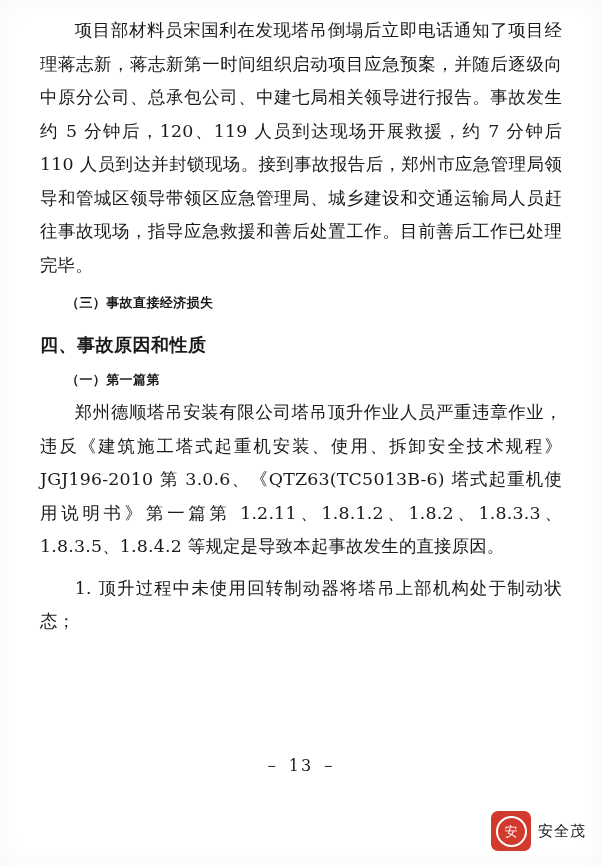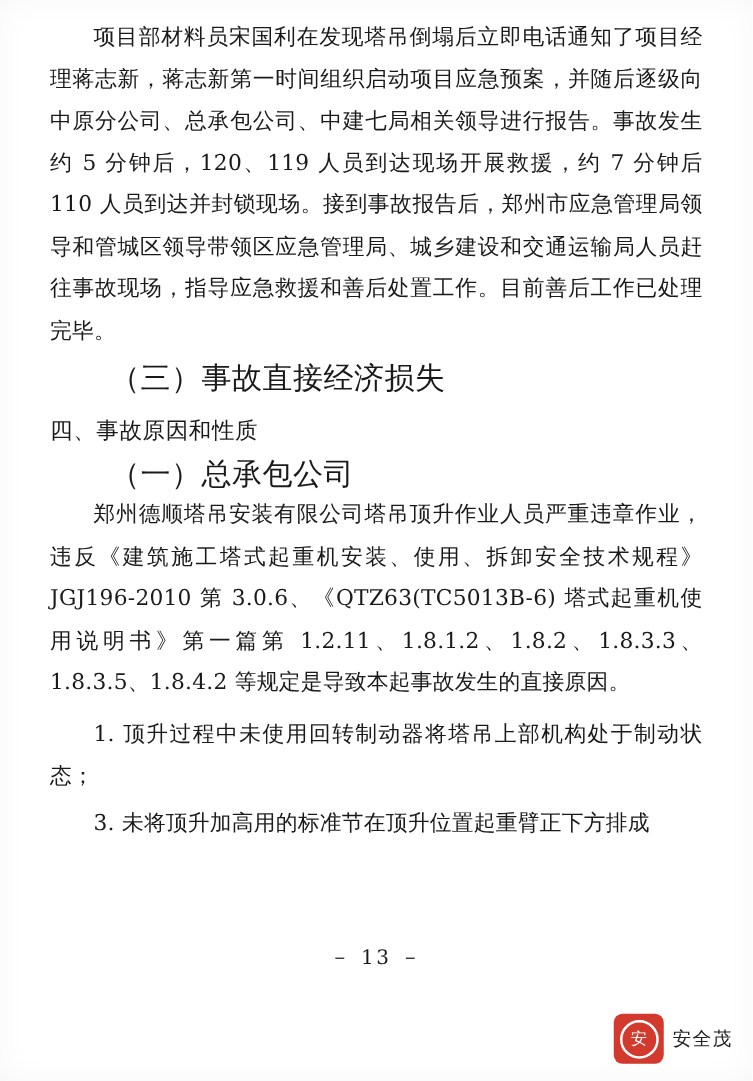--- a/index.html
+++ b/index.html
@@ -27,31 +27,31 @@
     line-height: 33.5px;
     text-align: justify;
     text-justify: inter-ideograph;
     margin: 0;
     letter-spacing: 0.2px;
   }
   .indent {
     text-indent: 2em;
   }
   .heading {
-    font-size: 24px;
+    font-size: 13px;
     line-height: 33.5px;
-    font-weight: normal;
+    font-weight: bold;
     margin: 0;
     text-indent: 2em;
     letter-spacing: 0.4px;
   }
   .sec-heading {
     font-size: 18px;
     line-height: 37px;
-    font-weight: normal;
+    font-weight: bold;
     margin: 0;
     letter-spacing: 0.5px;
   }
   .gap-sm { height: 4px; }
   .gap-md { height: 6px; }
 
   .page-number {
     position: absolute;
     left: 0;
     right: 0;
@@ -116,34 +116,33 @@
 
   <div class="gap-sm"></div>
 
   <p class="heading">（三）事故直接经济损失</p>
 
 
   <div class="gap-md"></div>
 
   <p class="sec-heading">四、事故原因和性质</p>
 
-  <p class="heading">（一）总承包公司</p>
+  <p class="heading">（一）第一篇第</p>
 
   <p class="para indent">郑州德顺塔吊安装有限公司塔吊顶升作业人员严重违章作业，违反《建筑施工塔式起重机安装、使用、拆卸安全技术规程》JGJ196-2010 第 3.0.6、《QTZ63(TC5013B-6) 塔式起重机使用说明书》第一篇第 1.2.11、1.8.1.2、1.8.2、1.8.3.3、1.8.3.5、1.8.4.2 等规定是导致本起事故发生的直接原因。</p>
 
   <div class="gap-sm"></div>
 
 
   <div class="gap-sm"></div>
 
   <p class="para indent">1. 顶升过程中未使用回转制动器将塔吊上部机构处于制动状态；</p>
 
   <div class="gap-sm"></div>
 
-  <p class="para indent">3. 未将顶升加高用的标准节在顶升位置起重臂正下方排成</p>
 
   <div class="page-number">－ 13 －</div>
 
   <div class="footer-badge">
     <div class="badge-logo">
       <div class="ring">安</div>
     </div>
     <div class="badge-text">安全茂</div>
   </div>
 

